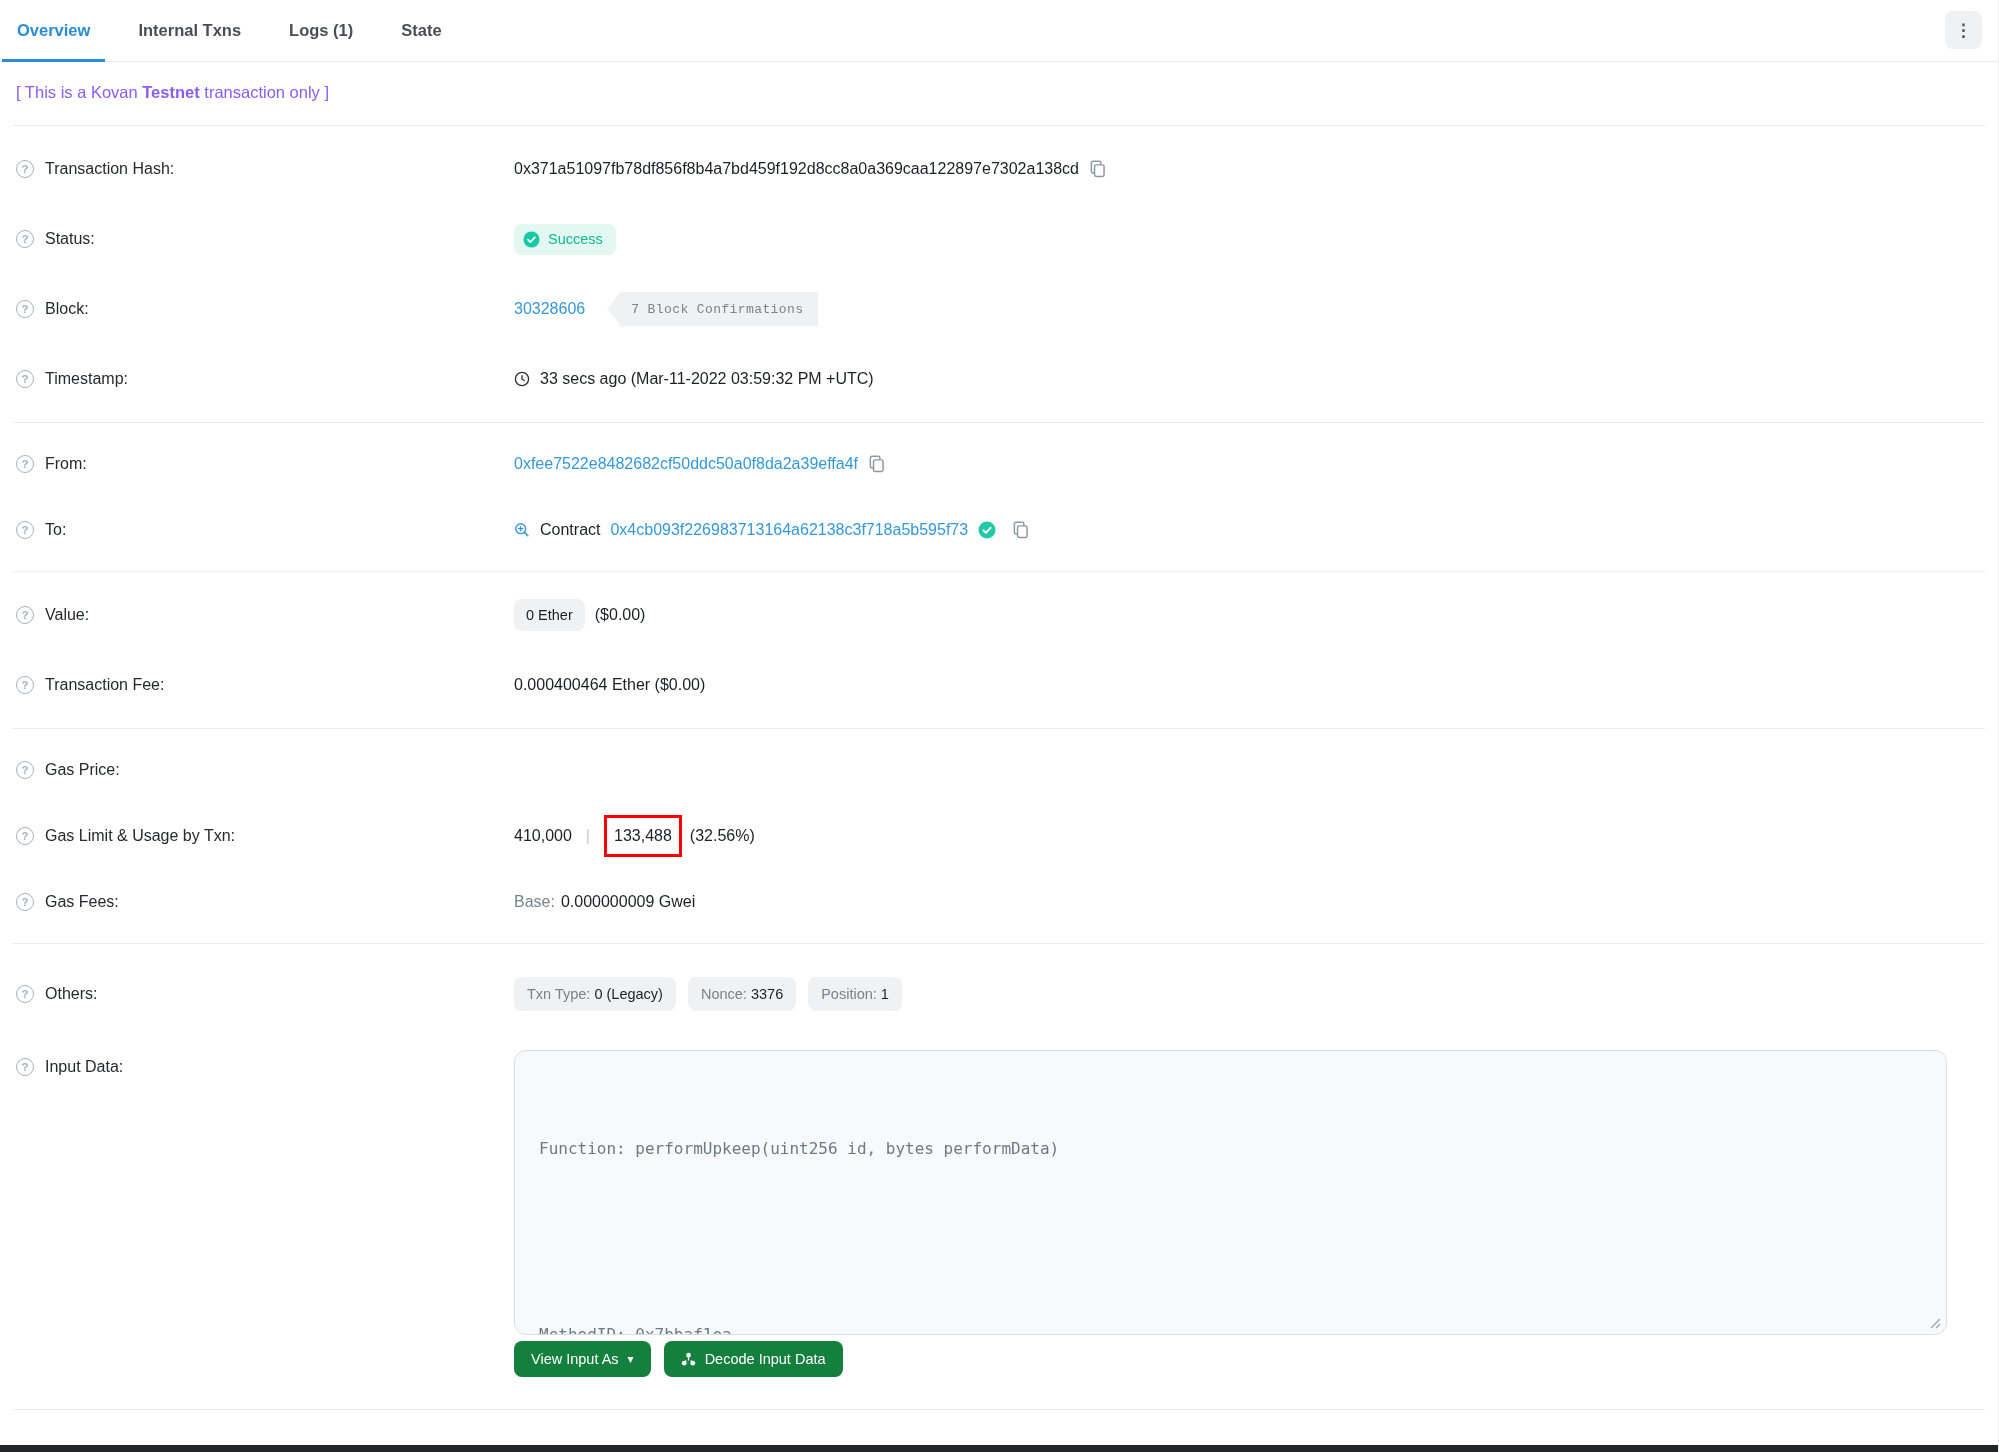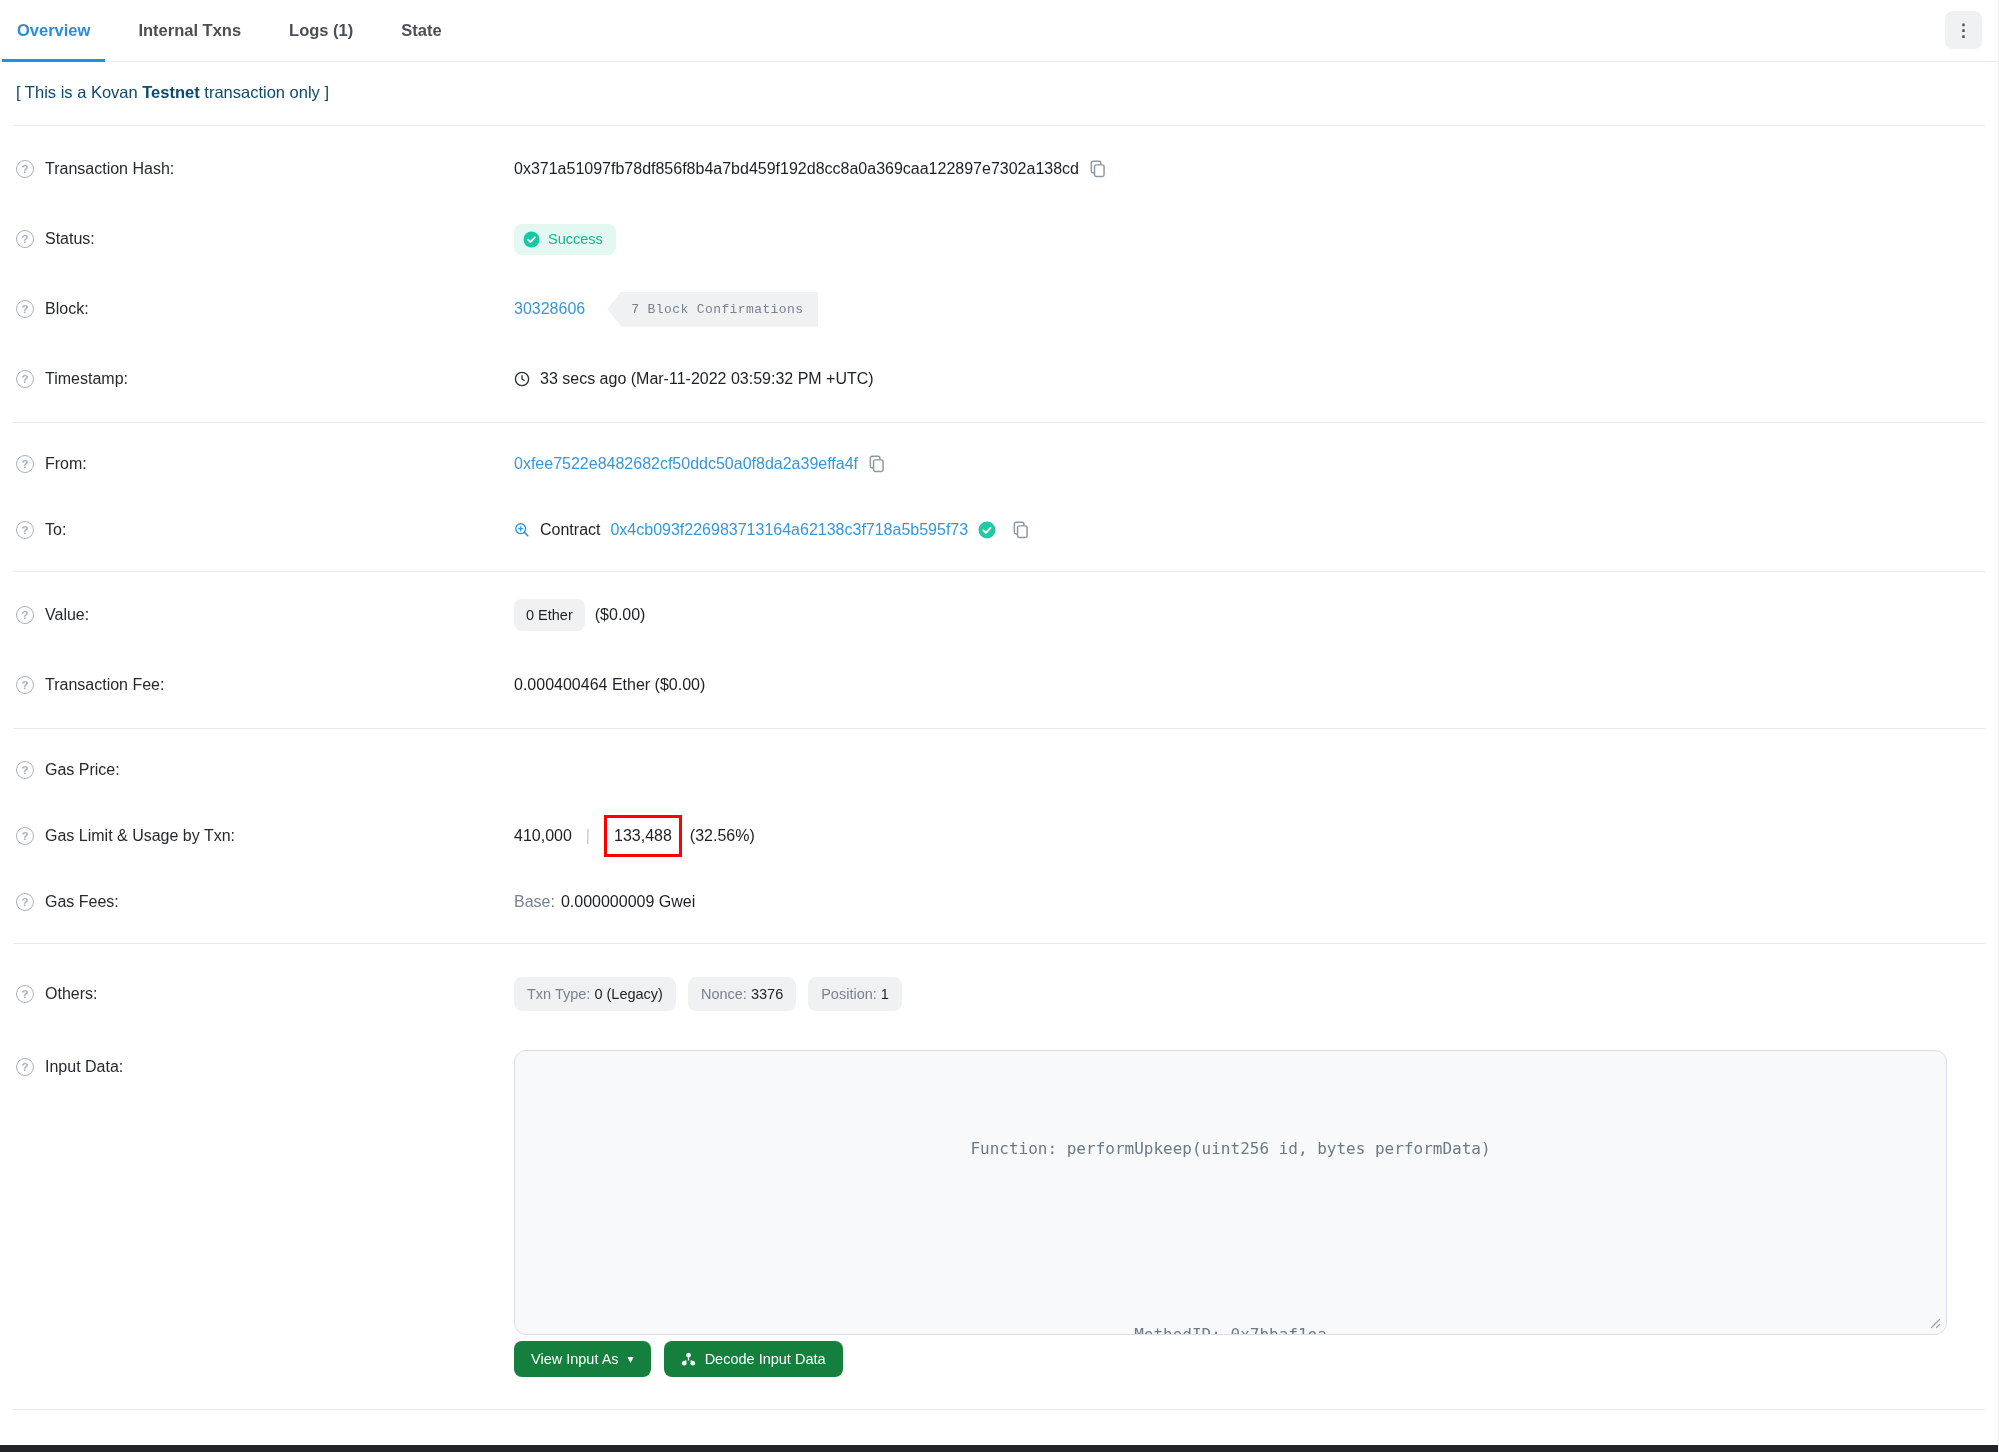--- a/index.html
+++ b/index.html
@@ -11,21 +11,21 @@
   .page { position:relative; height:100%; border-right:1px solid #eef0f4; }
 
   
   .tabbar { display:flex; align-items:stretch; height:62px; border-bottom:1px solid #e7eaf3; padding-left:2px; position:relative; }
   .tab { display:flex; align-items:center; padding:0 15px; margin-right:18px; font-weight:700; font-size:16.5px; color:#4a4f55; cursor:pointer; position:relative; }
   .tab.active { color:#2b8cd9; }
   .tab.active::after { content:""; position:absolute; left:0; right:0; bottom:-1px; height:3px; background:#2b8cd9; }
   .kebab { position:absolute; right:16px; top:11px; width:37px; height:38px; border-radius:8px; background:#f0f1f3; display:flex; align-items:center; justify-content:center; color:#4a5568; font-size:17px; font-weight:700; cursor:pointer; }
 
   
-  .notice { padding:21px 16px 23px; color:#0c4a6e; font-size:16.5px; }
+  .notice { padding:21px 16px 23px; color:#8b5cf6; font-size:16.5px; }
   .notice b { font-weight:700; }
 
   .divider { height:1px; background:#e9ebf2; margin:0 13px; }
 
   
   .sec { padding:8px 0; }
   .row { display:flex; align-items:center; min-height:70px; padding:0 16px; }
   .row.h66 { min-height:66px; }
   .row.top { align-items:flex-start; padding-top:14px; min-height:0; }
   .lbl { width:498px; flex:0 0 498px; display:flex; align-items:center; gap:11px; color:#262a2e; }
@@ -48,21 +48,21 @@
   .badge-kv .k { color:#77838f; }
   .badge-kv .v { color:#1d2025;text-align:center; }
 
   .muted { color:#77838f; }
   .pipe { color:#c6cdd5; margin:0 14px; }
   .redbox { border:3px solid #ff0000; padding:9px 7px; display:inline-block; }
   .pct { margin-left:8px; }
 
   
   .inputbox { background:#f8f9fa; border:1px solid #d9dee6; border-radius:12px; height:285px; overflow:hidden; position:relative;
-              padding:20px 24px; flex:1; margin-right:35px; cursor:text;text-align:center; }
+              padding:20px 24px; flex:1; margin-right:35px; cursor:text; }
   .mono { font-family:"DejaVu Sans Mono", monospace; font-size:16px; line-height:31px; color:#6b7a89; white-space:pre; }
   .mono .blank { height:31px; }
   .rsz { position:absolute; right:5px; bottom:5px; }
 
   .btnrow { display:flex; gap:13px; padding:6px 16px 24px 514px; }
   .btn { background:#15803d; color:#fff; border:none; border-radius:8px; padding:10px 17px; font-size:14.5px;
          display:inline-flex; align-items:center; gap:9px; font-family:inherit; cursor:pointer; }
 
   .bottombar { position:absolute; left:0; right:0; bottom:0; height:7px; background:#222527; }
   .endspace { height:16px; }

